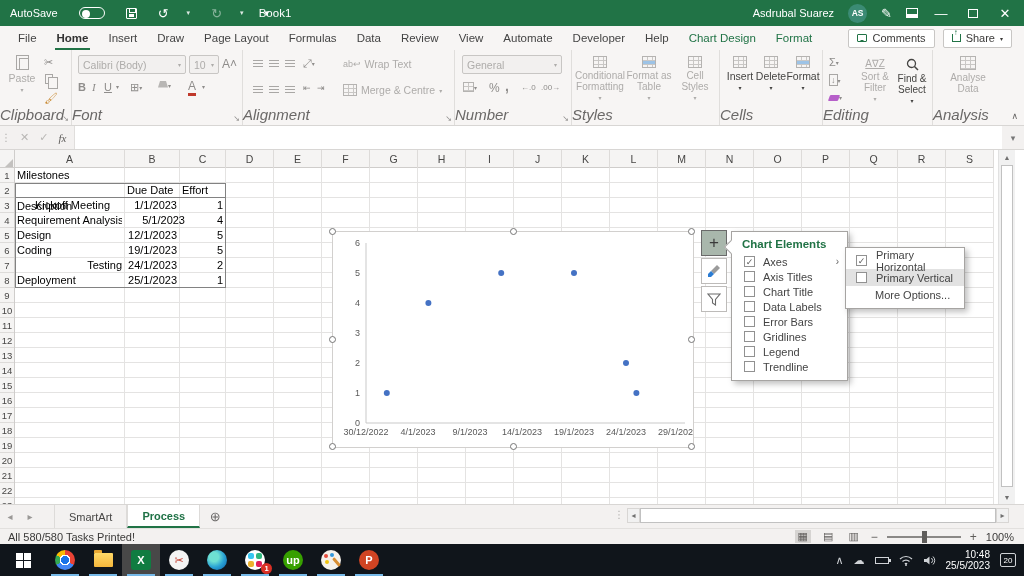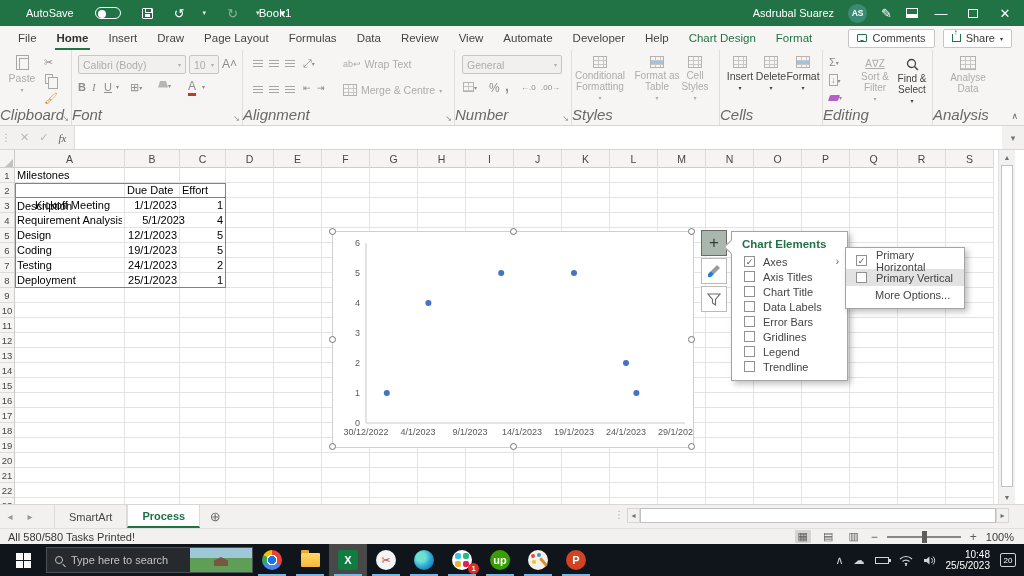--- a/index.html
+++ b/index.html
@@ -3,21 +3,21 @@
 <meta charset="utf-8">
 <style>
   * { margin:0; padding:0; box-sizing:border-box; }
   body { font-family:"Liberation Sans", sans-serif; background:#fff; }
   #app { position:relative; width:1024px; height:576px; overflow:hidden; background:#fff;
          font-family:"Liberation Sans", sans-serif; }
 
   
   .titlebar { position:absolute; left:0; top:0; width:1024px; height:26px; background:#217346; color:#fff;
               display:flex; align-items:center; font-size:11px; }
-  .tb-left { display:flex; align-items:center; gap:21px; padding-left:26px; }
+  .tb-left { display:flex; align-items:center; gap:21px; padding-left:10px; }
   .autosave-pill { width:26px; height:12px; border:1px solid #fff; border-radius:7px; position:relative; }
   .autosave-pill .knob { position:absolute; left:2px; top:1.5px; width:8px; height:8px; background:#fff; border-radius:50%; }
   .qat-icon { color:#fff; font-size:13px; line-height:1; cursor:default; }
   .qat-icon.dim { opacity:.45; }
   .qat-caret { font-size:7px; opacity:.85; margin-left:-3px; }
   .save-glyph { width:11px; height:11px; border:1.2px solid #fff; border-radius:1px; position:relative; display:inline-block; }
   .save-glyph:before { content:""; position:absolute; left:2px; top:0; width:5px; height:3px; border:1px solid #fff; border-top:none; }
   .save-glyph:after { content:""; position:absolute; left:2px; bottom:1px; width:5px; height:3px; background:#fff; }
   .doc-title { position:absolute; left:235px; width:80px; text-align:center; font-size:11.5px; }
   .tb-search { position:absolute; left:378px; top:3px; width:279px; height:20px; border:1px solid #9cc2ad; border-radius:2px;
@@ -350,21 +350,21 @@
       <span class="glabel">Number</span>
       <span class="launcher">↘</span>
     </div>
 
     <div class="rgroup" style="left:572px;width:148px;">
       <div class="bigbtn dis" style="left:4px;top:6px;width:48px;">
         <span class="gridic"></span>
         <span class="two-line">Conditional Formatting</span>
           <span class="caret">▾</span>
       </div>
-      <div class="bigbtn dis" style="left:54px;top:6px;width:46px;margin-left:8px;">
+      <div class="bigbtn dis" style="left:54px;top:6px;width:46px;">
         <span class="gridic blue"></span>
         <span class="two-line">Format as Table</span>
           <span class="caret">▾</span>
       </div>
       <div class="bigbtn dis" style="left:102px;top:6px;width:42px;">
         <span class="gridic"></span>
         <span class="two-line">Cell Styles</span>
           <span class="caret">▾</span>
       </div>
       <span class="glabel">Styles</span>
@@ -516,21 +516,21 @@
       <div class="gcell" style="left: 167px; top: 30px; width: 41px; text-align: right;">1</div>
       <div class="gcell" style="left: 2px; top: 45px; width: 105px; text-align: left;">Requirement Analysis</div>
       <div class="gcell" style="left: 120px; top: 45px; width: 50px; text-align: right;">5/1/2023</div>
       <div class="gcell" style="left: 167px; top: 45px; width: 41px; text-align: right;">4</div>
       <div class="gcell" style="left: 2px; top: 60px; width: 105px; text-align: left;">Design</div>
       <div class="gcell" style="left: 112px; top: 60px; width: 50px; text-align: right;">12/1/2023</div>
       <div class="gcell" style="left: 167px; top: 60px; width: 41px; text-align: right;">5</div>
       <div class="gcell" style="left: 2px; top: 75px; width: 105px; text-align: left;">Coding</div>
       <div class="gcell" style="left: 112px; top: 75px; width: 50px; text-align: right;">19/1/2023</div>
       <div class="gcell" style="left: 167px; top: 75px; width: 41px; text-align: right;">5</div>
-      <div class="gcell" style="left: 2px; top: 90px; width: 105px; text-align: left;">Testing</div>
+      <div class="gcell" style="left: 2px; top: 90px; width: 105px; text-align: right;">Testing</div>
       <div class="gcell" style="left: 112px; top: 90px; width: 50px; text-align: right;">24/1/2023</div>
       <div class="gcell" style="left: 167px; top: 90px; width: 41px; text-align: right;">2</div>
       <div class="gcell" style="left: 2px; top: 105px; width: 105px; text-align: left;">Deployment</div>
       <div class="gcell" style="left: 112px; top: 105px; width: 50px; text-align: right;">25/1/2023</div>
       <div class="gcell" style="left: 167px; top: 105px; width: 41px; text-align: right;">1</div>
       <div class="tbl-border" style="left: 0px; top: 15px; width: 211px; height: 105px;"></div>
       <div class="tbl-line" style="left: 0px; top: 29px; width: 211px; height: 1px;"></div>
     </div>
 
   <div class="chartbox">
@@ -678,25 +678,20 @@
 
   <div class="taskbar">
     <div class="startbtn">
       <span class="winlogo">
           <span></span>
           <span></span>
           <span></span>
           <span></span>
         </span>
     </div>
-    <div class="tb-searchbox">
-      <span class="mag"></span>
-      <span>Type here to search</span>
-      <span class="sb-image"></span>
-    </div>
     <div class="tb-icons" id="tbicons">
         <div class="tb-slot">
           <span class="ic-chrome"></span>
         </div>
         <div class="tb-slot">
           <span class="ic-folder"></span>
         </div>
         <div class="tb-slot focused">
           <span class="ic-glyph" style="background: rgb(16, 124, 65);">X</span>
         </div>

